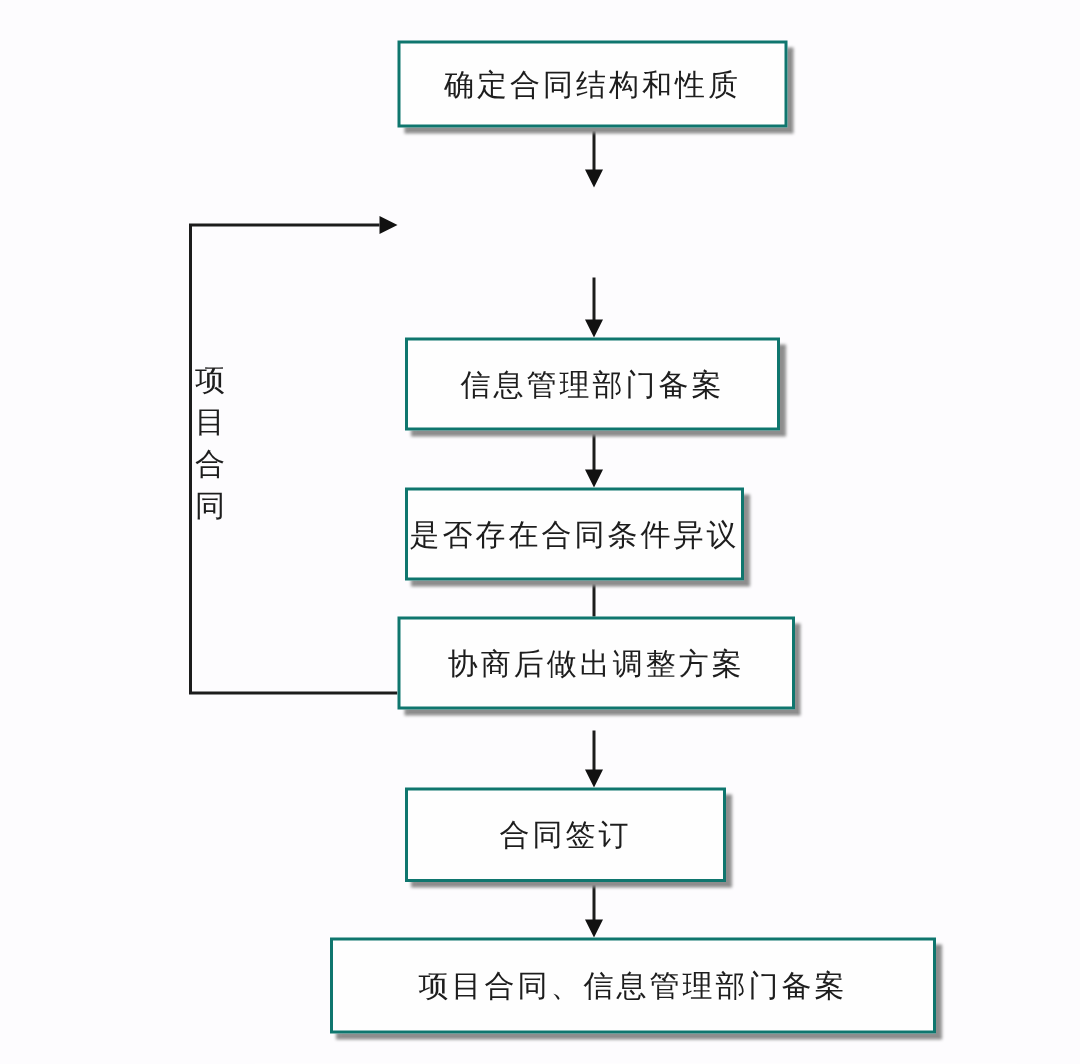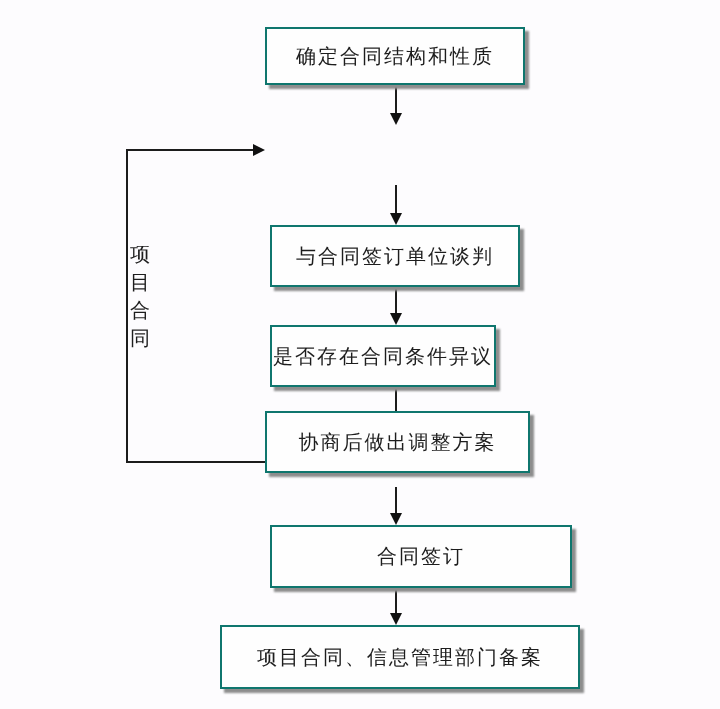--- a/index.html
+++ b/index.html
@@ -38,22 +38,22 @@
     color: #1d1d1d;
     z-index: 2;
     text-align: center;
     white-space: nowrap;
   }
   .node-1 { left: 265px; top: 27px;  width: 260px; height: 58px; }
   .node-2 { left: 265px; top: 125px; width: 258px; height: 60px; }
   .node-3 { left: 270px; top: 225px; width: 250px; height: 62px; }
   .node-4 { left: 270px; top: 325px; width: 226px; height: 62px; }
   .node-5 { left: 265px; top: 411px; width: 265px; height: 62px; }
-  .node-6 { left: 270px; top: 525px; width: 302px; height: 63px; }
-  .node-7 { left: 220px; top: 625px; width: 360px; height: 64px; }
+  .node-6 { left: 270px; top: 525px; width: 214px; height: 63px; }
+  .node-7 { left: 220px; top: 625px; width: 404px; height: 64px; }
   .feedback-label {
     position: absolute;
     left: 127px;
     top: 240px;
     width: 26px;
     font-size: 20px;
     line-height: 28px;
     color: #1d1d1d;
     word-break: break-all;
     text-align: center;
@@ -109,21 +109,21 @@
 
     <g>
       <polyline points="265,462 127,462 127,150 253,150"></polyline>
       <polygon points="253,144 253,156 265,150"></polygon>
     </g>
   </svg>
 
   <div class="node node-1">确定合同结构和性质</div>
 
 
-  <div class="node node-3">与合同签订单位谈判</div>
+  <div class="node node-3">信息管理部门备案</div>
 
   <div class="node node-4">是否存在合同条件异议</div>
 
   <div class="node node-5">协商后做出调整方案</div>
 
   <div class="node node-6">合同签订</div>
 
   <div class="node node-7">项目合同、信息管理部门备案</div>
 
   <div class="feedback-label">项目合同</div>

